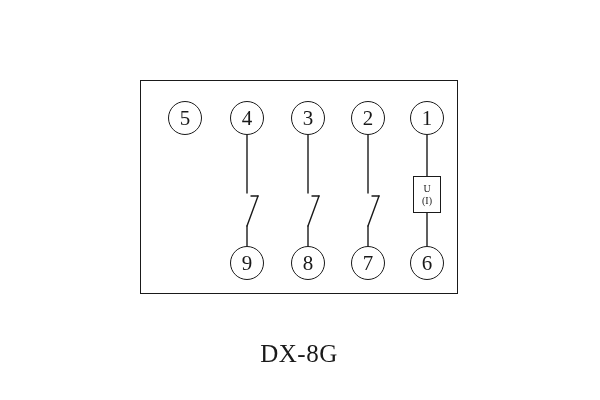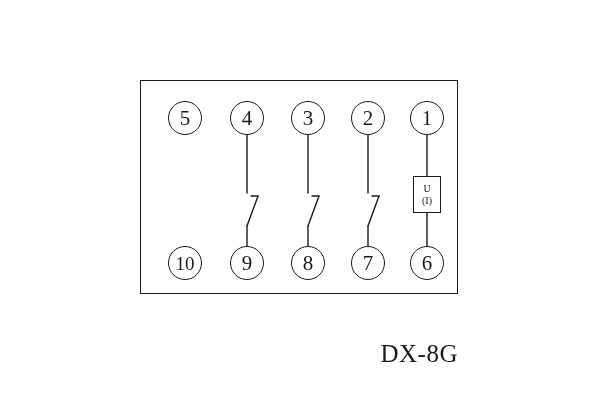--- a/index.html
+++ b/index.html
@@ -62,21 +62,21 @@
     align-items: center;
     justify-content: center;
     font-size: 10px;
     line-height: 1.15;
   }
   .caption {
     position: absolute;
     left: 140px;
     top: 340px;
     width: 318px;
-    text-align: right;
+    text-align: center;
     font-size: 25px;
     letter-spacing: 0.5px;
   }
 </style>
 </head>
 <body>
 
 <div class="canvas">
 
   <div class="frame"></div>
@@ -119,23 +119,20 @@
   <div class="terminal" style="left:291px; top:101px;">
     <span>3</span>
   </div>
   <div class="terminal" style="left:351px; top:101px;">
     <span>2</span>
   </div>
   <div class="terminal" style="left:410px; top:101px;">
     <span>1</span>
   </div>
 
-  <div class="terminal" style="left:168px; top:246px; font-size:19px;">
-    <span>10</span>
-  </div>
   <div class="terminal" style="left:230px; top:246px;">
     <span>9</span>
   </div>
   <div class="terminal" style="left:291px; top:246px;">
     <span>8</span>
   </div>
   <div class="terminal" style="left:351px; top:246px;">
     <span>7</span>
   </div>
   <div class="terminal" style="left:410px; top:246px;">

